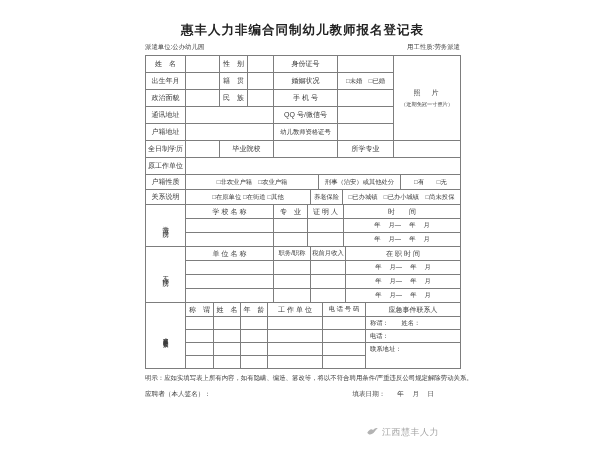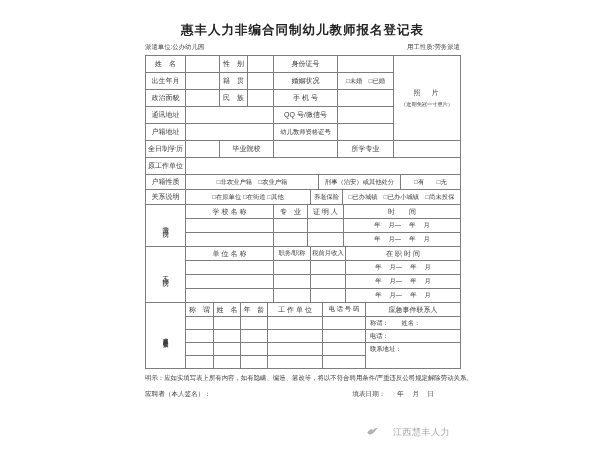--- a/index.html
+++ b/index.html
@@ -17,21 +17,21 @@
   .photo-label{font-size:7px;letter-spacing:2px;}
   .photo-note{font-size:5.2px;margin-top:3px;letter-spacing:0;}
   .vlabel{writing-mode:vertical-rl;text-orientation:upright;display:inline-block;line-height:1;
      font-size:6.5px;letter-spacing:2px;}
   .vlabel.long{font-size:5.4px;letter-spacing:0.5px;}
   td.left{text-align:left;padding-left:4px;}
   td.topleft{text-align:left;vertical-align:top;padding:2px 0 0 4px;}
   .note{margin-top:5px;font-size:6.4px;color:#3e3e3e;white-space:nowrap;}
   .sigrow{margin-top:7px;display:flex;justify-content:space-between;font-size:6.6px;color:#3e3e3e;}
   .dategroup{display:flex;gap:12px;margin-right:26px;}
-  .logo{position:absolute;left:366px;top:426px;display:flex;align-items:center;gap:14px;color:#a3a3a3;
+  .logo{position:absolute;left:366px;top:426px;display:flex;align-items:center;gap:3px;color:#a3a3a3;
      font-size:9px;letter-spacing:0.5px;}
 </style>
 </head>
 <body>
 
 <div class="sheet">
 
   <div class="title">惠丰人力非编合同制幼儿教师报名登记表</div>
   <div class="subline">
     <span>派遣单位:公办幼儿园</span>

